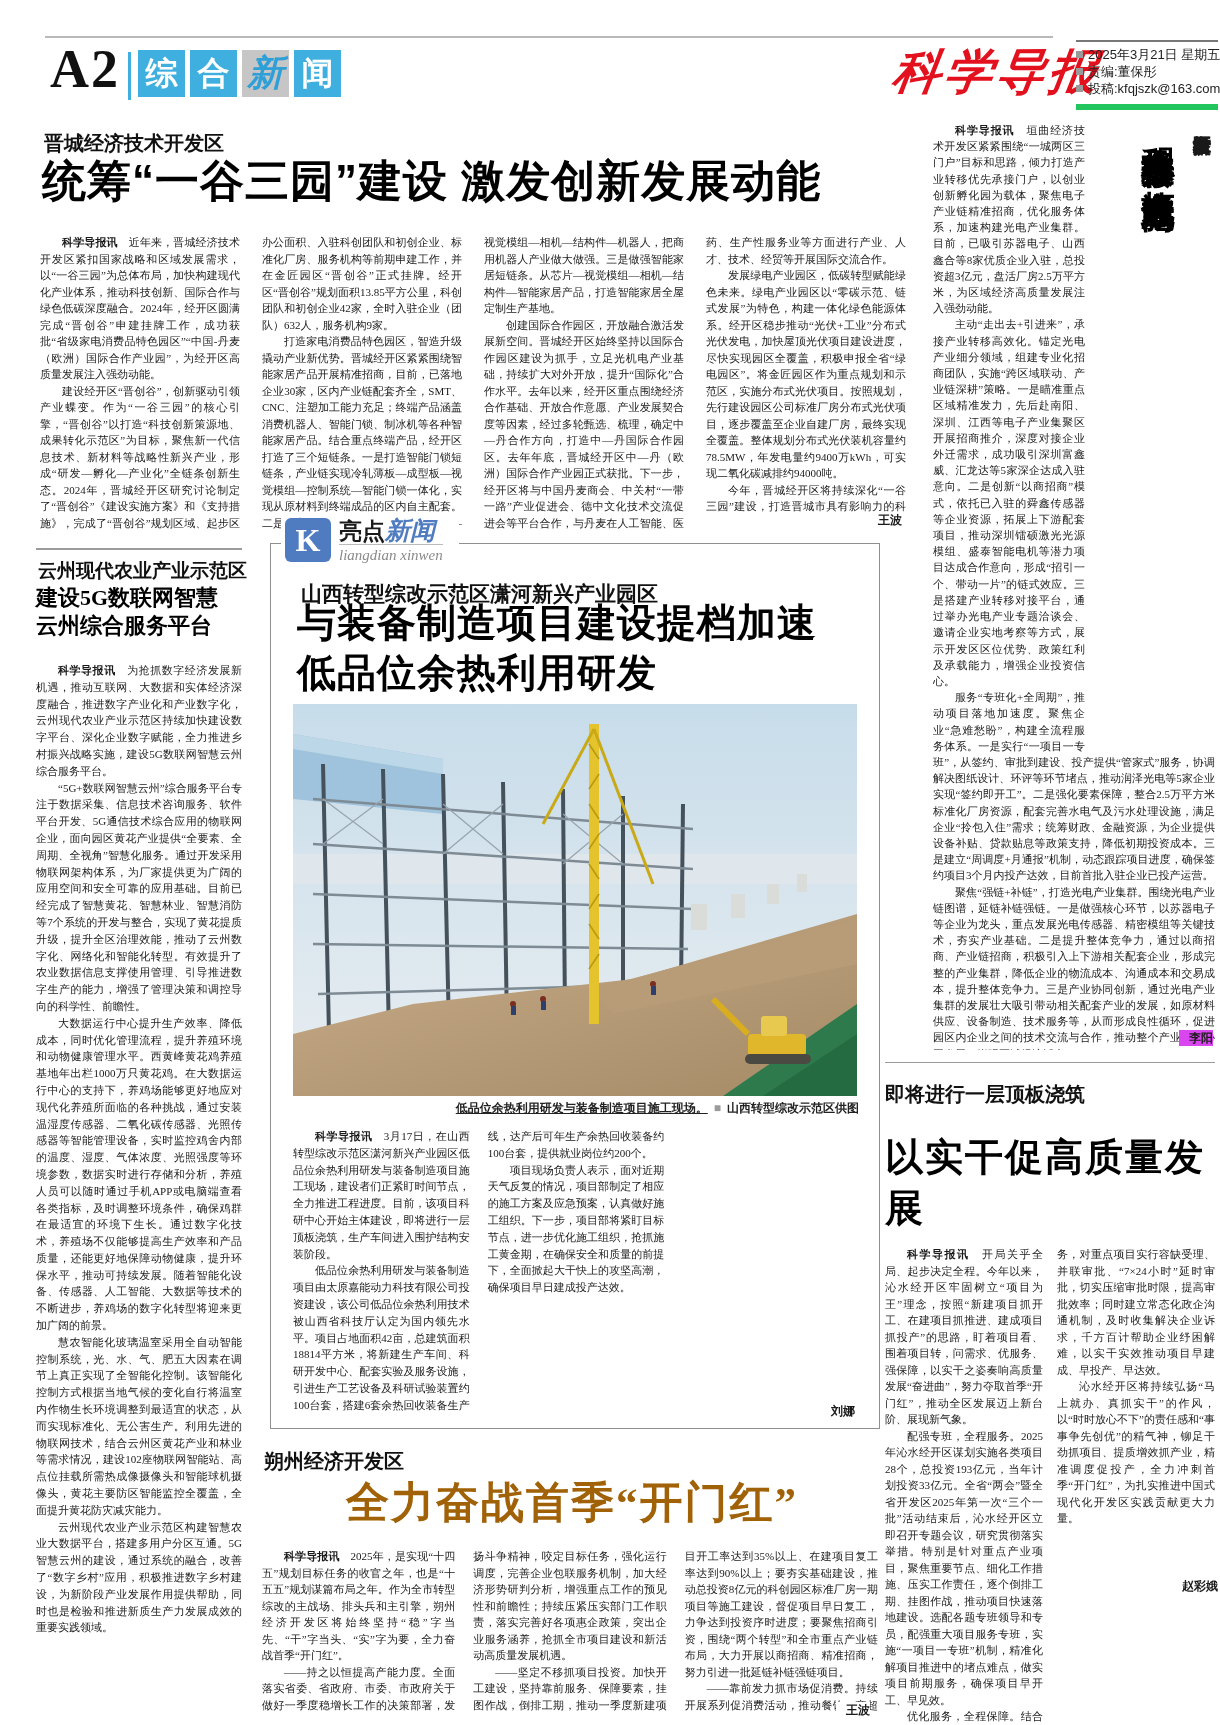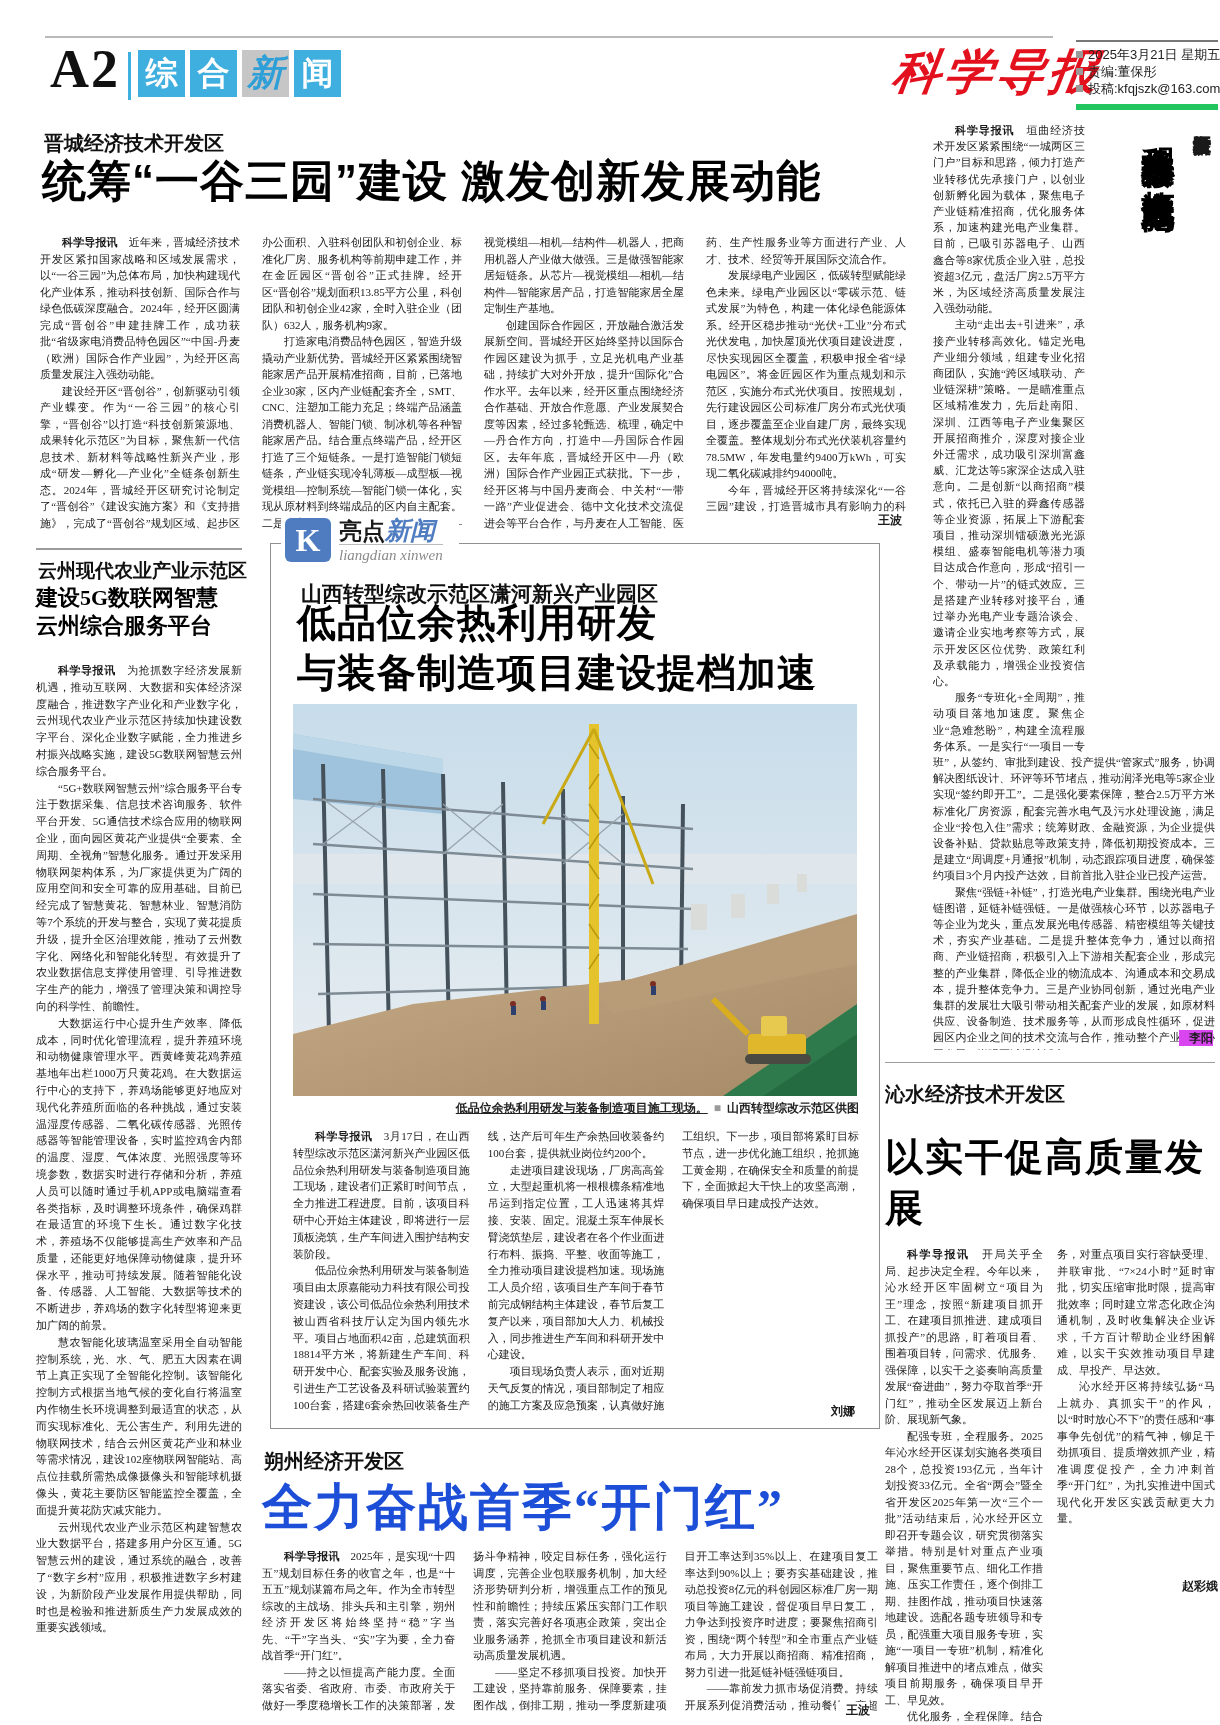--- a/index.html
+++ b/index.html
@@ -52,22 +52,22 @@
                font-weight:900;font-size:39px;line-height:50px;letter-spacing:1px;color:#000;}
   .ld-photo{position:absolute;left:22px;top:160px;width:564px;height:392px;overflow:hidden;background:#d8e4ec;}
   .ld-caption{position:absolute;left:22px;top:556px;width:566px;text-align:right;font-size:12px;color:#222;white-space:nowrap;}
   .ld-caption .cap-main{text-decoration:underline;font-weight:bold;}
   .ld-caption .credit{font-weight:bold;}
   .ld-body{position:absolute;left:22px;top:584px;width:566px;height:288px;overflow:hidden;column-count:3;
            column-gap:18px;column-fill:auto;font-size:11px;line-height:16.8px;}
   .ld-byline{position:absolute;right:24px;bottom:8px;background:#fff;padding-left:10px;font-size:12px;}
   
   .sz-kicker{left:264px;top:1448px;font-size:20px;}
-  .sz-headline{left:262px;top:1474px;width:620px;font-size:50px;font-weight:900;letter-spacing:2px;
-               color:#1d4ed8;font-family:"Liberation Serif",serif;}
+  .sz-headline{left:262px;top:1474px;width:620px;font-size:43px;font-weight:900;letter-spacing:2px;
+               color:#a16207;font-family:"Liberation Serif",serif;text-align:center;}
   .sz-body{left:262px;top:1548px;width:616px;height:177px;overflow:hidden;column-count:3;column-gap:18px;
            column-fill:auto;font-size:11px;line-height:16.5px;}
   .sz-byline{right:350px;top:1702px;background:#fff;padding-left:10px;font-size:12px;}
   
   .rail{left:885px;top:122px;width:330px;height:1603px;}
   .yq{position:relative;margin-left:48px;width:282px;height:928px;overflow:hidden;font-size:11px;line-height:16.2px;}
   .yq-float{float:right;width:122px;height:630px;display:flex;justify-content:flex-end;gap:6px;margin-left:8px;}
   .yq-headline{writing-mode:vertical-rl;font-family:"Liberation Sans",sans-serif;font-weight:900;
                font-size:33px;line-height:50px;letter-spacing:1px;color:#000;}
   .yq-kicker{writing-mode:vertical-rl;font-family:"Liberation Sans",sans-serif;font-weight:bold;
@@ -144,22 +144,22 @@
   <div class="abs ld-box">
     <div class="ld-logo">
       <div class="ld-k">K</div>
       <div class="ld-words">
         <div class="ld-title"><span>亮点</span><span class="blue">新闻</span></div>
         <div class="ld-pinyin">liangdian xinwen</div>
       </div>
     </div>
     <div class="kicker ld-kicker">山西转型综改示范区潇河新兴产业园区</div>
     <div class="ld-headline">
+      <div>与装备制造项目建设提档加速</div>
       <div>低品位余热利用研发</div>
-      <div>与装备制造项目建设提档加速</div>
     </div>
 
     <div class="ld-photo">
       <svg width="564" height="392" viewBox="0 0 564 392" xmlns="http://www.w3.org/2000/svg">
         <defs>
           <linearGradient id="sky" x1="0" y1="0" x2="0" y2="1">
             <stop offset="0" stop-color="#c7dcea"></stop>
               <stop offset="1" stop-color="#e9eef1"></stop>
           </linearGradient>
           <linearGradient id="dirt" x1="0" y1="0" x2="1" y2="1">
@@ -247,21 +247,20 @@
 
     <div class="ld-caption">
       <span class="cap-main">低品位余热利用研发与装备制造项目施工现场。</span>
       <span style="color:#9a9a9a;">&nbsp;■&nbsp;</span>
       <span class="credit">山西转型综改示范区供图</span>
     </div>
 
     <div class="ld-body">
         <p class="para"><b>科学导报讯</b>　3月17日，在山西转型综改示范区潇河新兴产业园区低品位余热利用研发与装备制造项目施工现场，建设者们正紧盯时间节点，全力推进工程进度。目前，该项目科研中心开始主体建设，即将进行一层顶板浇筑，生产车间进入围护结构安装阶段。</p>
         <p class="para">低品位余热利用研发与装备制造项目由太原嘉能动力科技有限公司投资建设，该公司低品位余热利用技术被山西省科技厅认定为国内领先水平。项目占地面积42亩，总建筑面积18814平方米，将新建生产车间、科研开发中心、配套实验及服务设施，引进生产工艺设备及科研试验装置约100台套，搭建6套余热回收装备生产线，达产后可年生产余热回收装备约100台套，提供就业岗位约200个。</p>
-        <p class="para">走进项目建设现场，厂房高高耸立，大型起重机将一根根檩条精准地吊运到指定位置，工人迅速将其焊接、安装、固定。混凝土泵车伸展长臂浇筑垫层，建设者在各个作业面进行布料、振捣、平整、收面等施工，全力推动项目建设提档加速。现场施工人员介绍，该项目生产车间于春节前完成钢结构主体建设，春节后复工复产以来，项目部加大人力、机械投入，同步推进生产车间和科研开发中心建设。</p>
         <p class="para">项目现场负责人表示，面对近期天气反复的情况，项目部制定了相应的施工方案及应急预案，认真做好施工组织。下一步，项目部将紧盯目标节点，进一步优化施工组织，抢抓施工黄金期，在确保安全和质量的前提下，全面掀起大干快上的攻坚高潮，确保项目早日建成投产达效。</p>
       </div>
     <div class="byline ld-byline">刘娜</div>
   </div>
 
   <div class="abs kicker sz-kicker">朔州经济开发区</div>
   <div class="abs sz-headline">全力奋战首季“开门红”</div>
   <div class="abs sz-body">
       <p class="para"><b>科学导报讯</b>　2025年，是实现“十四五”规划目标任务的收官之年，也是“十五五”规划谋篇布局之年。作为全市转型综改的主战场、排头兵和主引擎，朔州经济开发区将始终坚持“稳”字当先、“干”字当头、“实”字为要，全力奋战首季“开门红”。</p>
       <p class="para">——持之以恒提高产能力度。全面落实省委、省政府、市委、市政府关于做好一季度稳增长工作的决策部署，发扬斗争精神，咬定目标任务，强化运行调度，完善企业包联服务机制，加大经济形势研判分析，增强重点工作的预见性和前瞻性；持续压紧压实部门工作职责，落实完善好各项惠企政策，突出企业服务涵养，抢抓全市项目建设和新活动高质量发展机遇。</p>
@@ -282,21 +281,21 @@
           <p class="para">主动“走出去+引进来”，承接产业转移高效化。锚定光电产业细分领域，组建专业化招商团队，实施“跨区域联动、产业链深耕”策略。一是瞄准重点区域精准发力，先后赴南阳、深圳、江西等电子产业集聚区开展招商推介，深度对接企业外迁需求，成功吸引深圳富鑫威、汇龙达等5家深企达成入驻意向。二是创新“以商招商”模式，依托已入驻的舜鑫传感器等企业资源，拓展上下游配套项目，推动深圳镭硕激光光源模组、盛泰智能电机等潜力项目达成合作意向，形成“招引一个、带动一片”的链式效应。三是搭建产业转移对接平台，通过举办光电产业专题洽谈会、邀请企业实地考察等方式，展示开发区区位优势、政策红利及承载能力，增强企业投资信心。</p>
           <p class="para">服务“专班化+全周期”，推动项目落地加速度。聚焦企业“急难愁盼”，构建全流程服务体系。一是实行“一项目一专班”，从签约、审批到建设、投产提供“管家式”服务，协调解决图纸设计、环评等环节堵点，推动润泽光电等5家企业实现“签约即开工”。二是强化要素保障，整合2.5万平方米标准化厂房资源，配套完善水电气及污水处理设施，满足企业“拎包入住”需求；统筹财政、金融资源，为企业提供设备补贴、贷款贴息等政策支持，降低初期投资成本。三是建立“周调度+月通报”机制，动态跟踪项目进度，确保签约项目3个月内投产达效，目前首批入驻企业已投产运营。</p>
           <p class="para">聚焦“强链+补链”，打造光电产业集群。围绕光电产业链图谱，延链补链强链。一是做强核心环节，以苏器电子等企业为龙头，重点发展光电传感器、精密模组等关键技术，夯实产业基础。二是提升整体竞争力，通过以商招商、产业链招商，积极引入上下游相关配套企业，形成完整的产业集群，降低企业的物流成本、沟通成本和交易成本，提升整体竞争力。三是产业协同创新，通过光电产业集群的发展壮大吸引带动相关配套产业的发展，如原材料供应、设备制造、技术服务等，从而形成良性循环，促进园区内企业之间的技术交流与合作，推动整个产业链的协同发展，增强区域经济活力。</p>
         </div>
       <div class="byline yq-byline">李阳</div>
     </div>
 
     <div class="rail-divider"></div>
 
     <div class="qs">
-      <div class="kicker qs-kicker">沁水经济技术开发区</div>
+      <div class="kicker qs-kicker">即将进行一层顶板浇筑</div>
       <div class="qs-headline">以实干促高质量发展</div>
       <div class="qs-body">
           <p class="para"><b>科学导报讯</b>　开局关乎全局、起步决定全程。今年以来，沁水经开区牢固树立“项目为王”理念，按照“新建项目抓开工、在建项目抓推进、建成项目抓投产”的思路，盯着项目看、围着项目转，问需求、优服务、强保障，以实干之姿奏响高质量发展“奋进曲”，努力夺取首季“开门红”，推动全区发展迈上新台阶、展现新气象。</p>
           <p class="para">配强专班，全程服务。2025年沁水经开区谋划实施各类项目28个，总投资193亿元，当年计划投资33亿元。全省“两会”暨全省开发区2025年第一次“三个一批”活动结束后，沁水经开区立即召开专题会议，研究贯彻落实举措。特别是针对重点产业项目，聚焦重要节点、细化工作措施、压实工作责任，逐个倒排工期、挂图作战，推动项目快速落地建设。选配各题专班领导和专员，配强重大项目服务专班，实施“一项目一专班”机制，精准化解项目推进中的堵点难点，做实项目前期服务，确保项目早开工、早见效。</p>
           <p class="para">优化服务，全程保障。结合项目推进过程中审批手续办理等堵点难点问题，持续深化承诺制改革，推行“全代办”“一站式”服务，对重点项目实行容缺受理、并联审批、“7×24小时”延时审批，切实压缩审批时限，提高审批效率；同时建立常态化政企沟通机制，及时收集解决企业诉求，千方百计帮助企业纾困解难，以实干实效推动项目早建成、早投产、早达效。</p>
           <p class="para">沁水经开区将持续弘扬“马上就办、真抓实干”的作风，以“时时放心不下”的责任感和“事事争先创优”的精气神，铆足干劲抓项目、提质增效抓产业，精准调度促投产，全力冲刺首季“开门红”，为扎实推进中国式现代化开发区实践贡献更大力量。</p>
         </div>
     </div>
   </div>
   <div class="abs byline qs-byline">赵彩娥</div>

